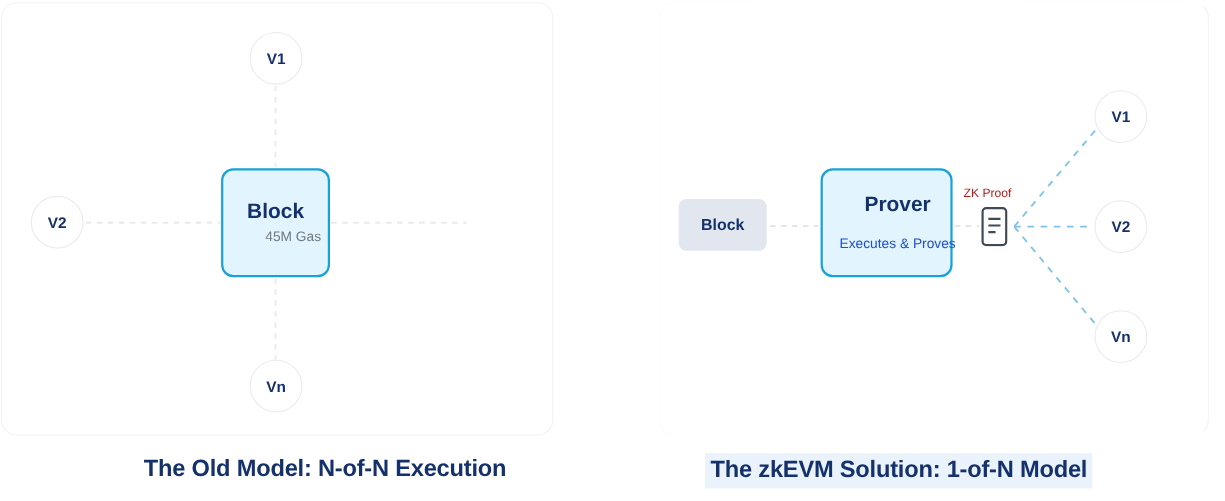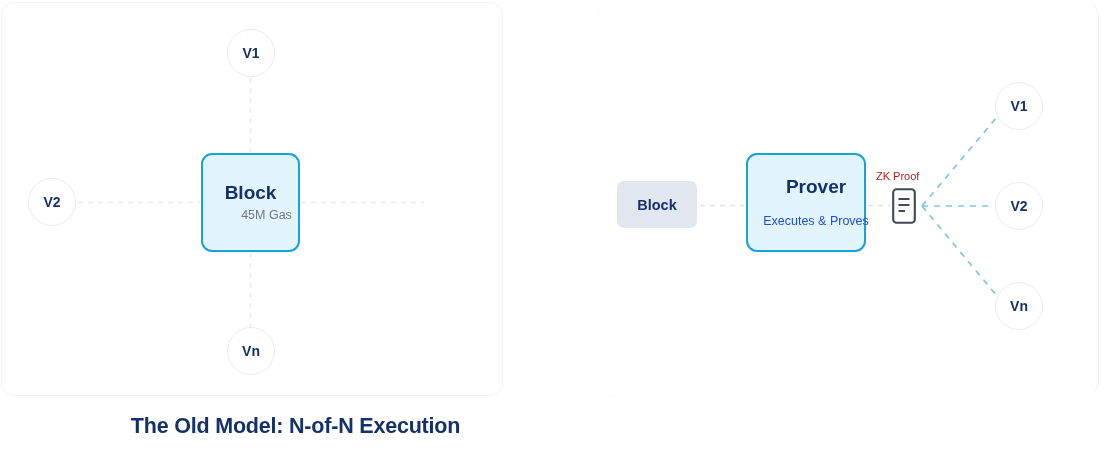--- a/index.html
+++ b/index.html
@@ -251,14 +251,15 @@
   <div class="vnode" style="left:995px; top:82px;">
     <span>V1</span>
   </div>
   <div class="vnode" style="left:995px; top:182px;">
     <span>V2</span>
   </div>
   <div class="vnode" style="left:995px; top:282px;">
     <span>Vn</span>
   </div>
 
+  <div class="caption" id="caption-zk">The zkEVM Solution: 1-of-N Model</div>
 
 </div>
 
 </body></html>

